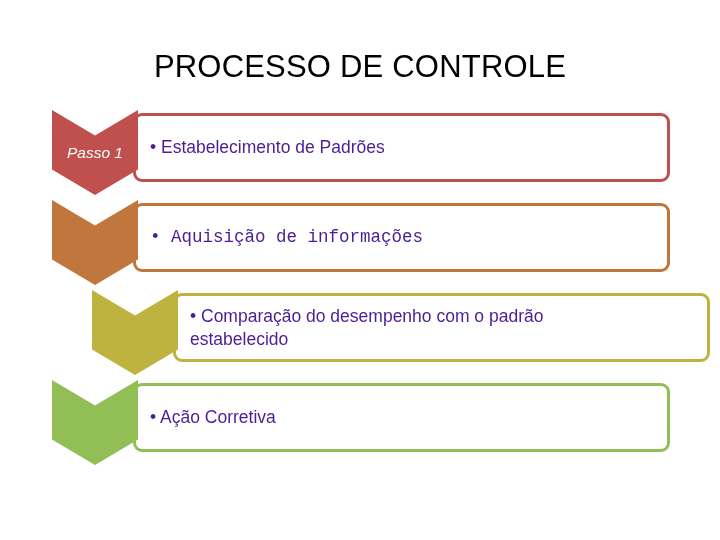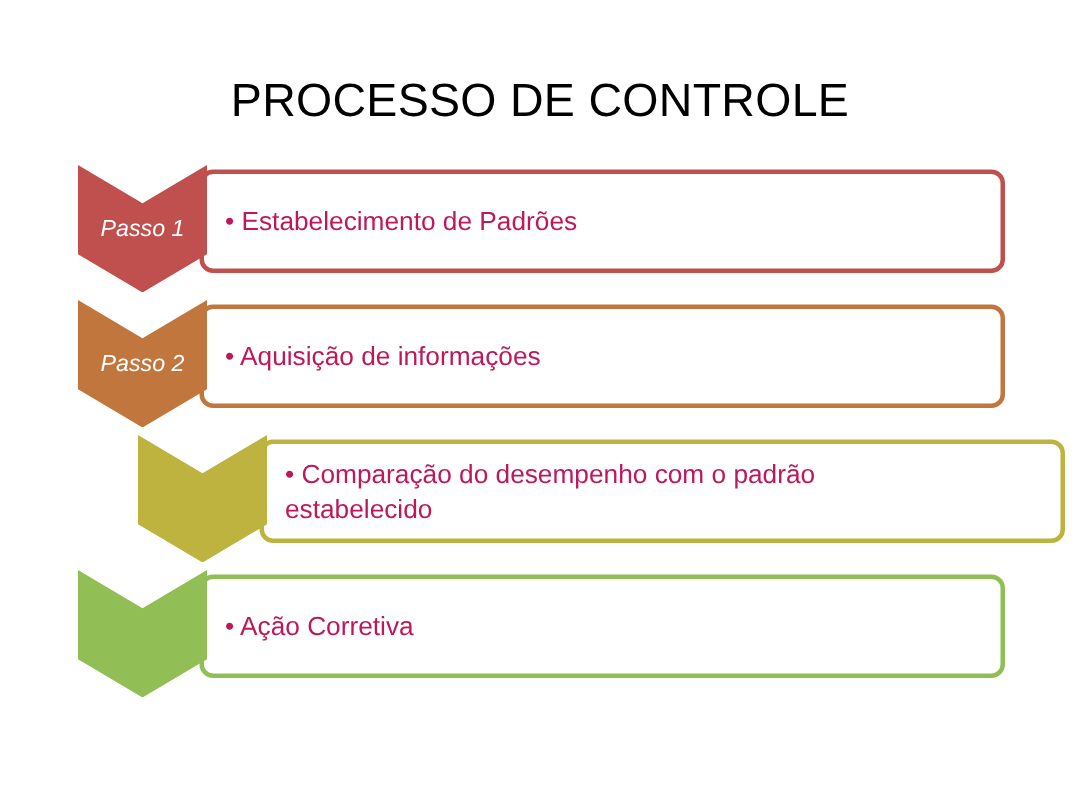--- a/index.html
+++ b/index.html
@@ -67,21 +67,21 @@
     border-radius: 9px;
     display: flex;
     align-items: center;
   }
   .step-text {
     display: block;
     padding-left: 14px;
     padding-right: 16px;
     font-size: 17.5px;
     line-height: 23px;
-    color: #be185d;
+    color: #4c1d95;
     white-space: pre-line;
   }
 
   
   .chevron {
     position: absolute;
     left: 52px;
     top: 5px;
     width: 86px;
     height: 85px;
@@ -117,25 +117,24 @@
 
     <div class="step-row r0">
       <div class="step-box" style="border-color: rgb(192, 80, 77);">
         <span class="step-text">• Estabelecimento de Padrões</span>
       </div>
       <div class="chevron" style="background: rgb(192, 80, 77);"></div>
       <div class="chevron-label">Passo 1</div>
     </div>
 
     <div class="step-row r1">
-      <div class="step-box" style="border-color: rgb(192, 118, 60);">
+      <div class="step-box" style="border-color: rgb(192, 118, 60); font-family: Liberation Mono, monospace;">
         <span class="step-text">• Aquisição de informações</span>
       </div>
       <div class="chevron" style="background: rgb(192, 118, 60);"></div>
-      <div class="chevron-label">Passo 2</div>
     </div>
 
     <div class="step-row r2">
       <div class="step-box" style="border-color: rgb(191, 179, 63);">
         <span class="step-text">• Comparação do desempenho com o padrão
 estabelecido</span>
       </div>
       <div class="chevron" style="background: rgb(191, 179, 63);"></div>
     </div>
 

